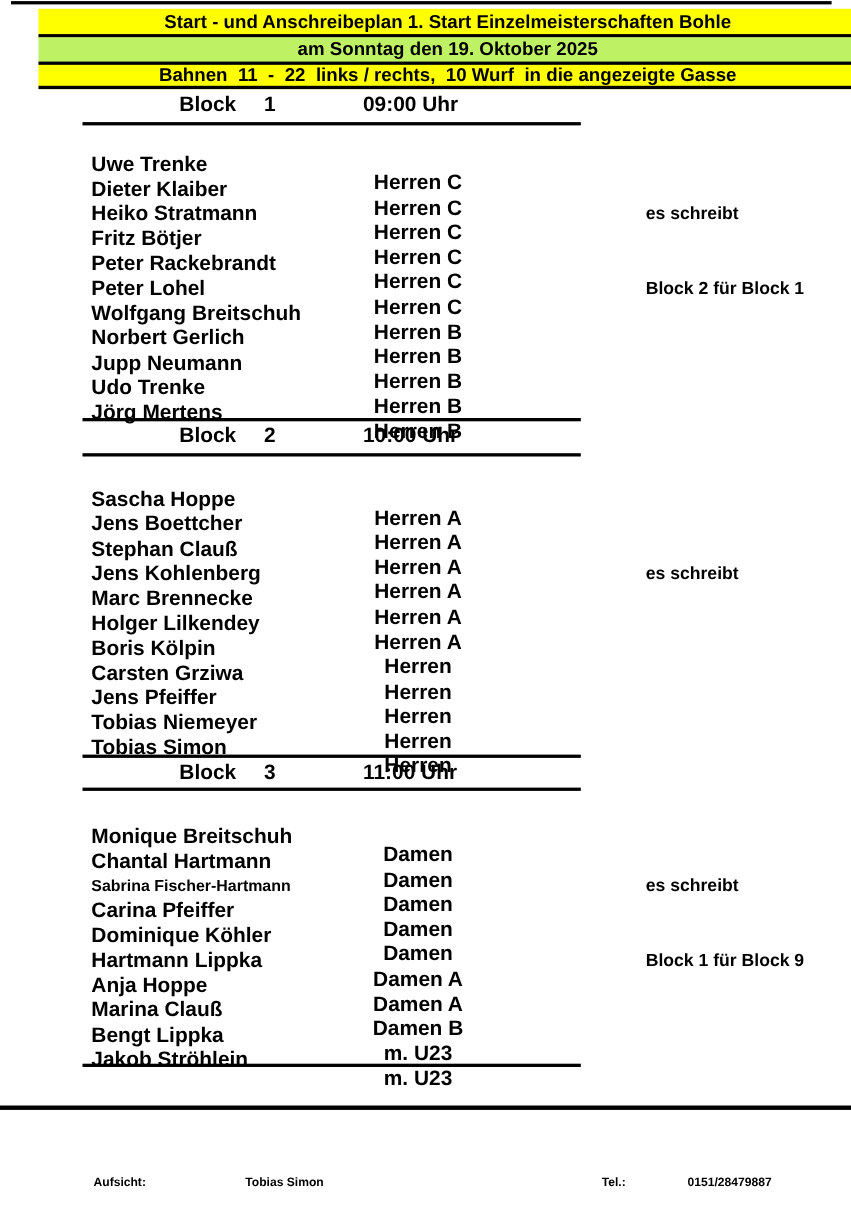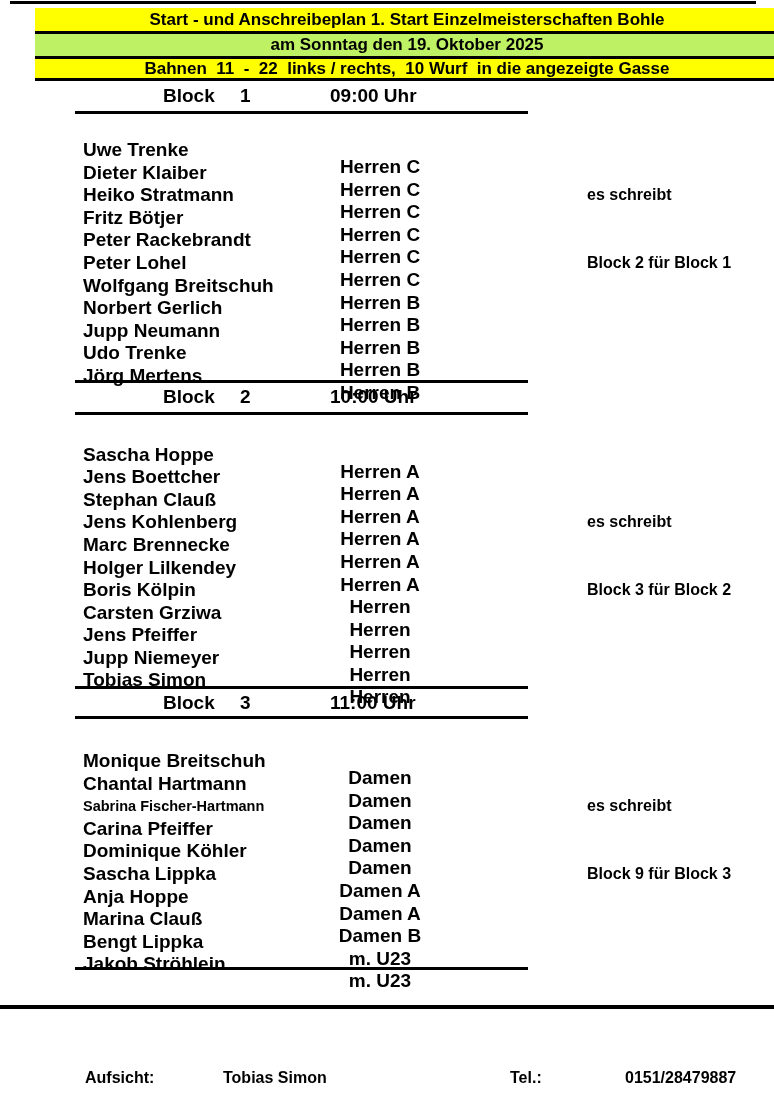--- a/index.html
+++ b/index.html
@@ -33,25 +33,25 @@
   .rows-0{padding:8px 0 9px;}
   .rows-1{padding:12px 0 11px;}
   .rows-2{padding:14px 0 8px;}
   .row{display:grid;grid-template-columns:225px 160px 1fr;height:22.6px;align-items:center;}
   .cell-name{padding-left:8px;font-size:19px;white-space:nowrap;}
   .cell-name.small{font-size:14.5px;}
   .cell-cat{text-align:center;font-size:19px;white-space:nowrap;margin-top:34px;}
   .cell-note{padding-left:127px;font-size:16px;white-space:nowrap;}
 
   .page-rule{position:absolute;left:0;top:1005px;width:774px;height:4px;background:#000;}
-  .footer{position:absolute;left:0;top:1069px;width:774px;height:22px;font-size:16px;}
+  .footer{position:absolute;left:0;top:1069px;width:774px;height:22px;font-size:11px;}
   .footer span{position:absolute;top:0;white-space:nowrap;}
   .f-aufsicht{left:85px}
   .f-name{left:223px}
-  .f-tel{left:510px}
+  .f-tel{left:547px}
   .f-phone{left:625px}
 </style>
 </head>
 <body>
 
 <div id="page">
 
   <div class="top-rule"></div>
 
   <div class="banner">
@@ -160,34 +160,33 @@
           <span class="cell-note"></span>
         </div>
         <div class="row">
           <span class="cell-name">Holger Lilkendey</span>
           <span class="cell-cat">Herren A</span>
           <span class="cell-note"></span>
         </div>
         <div class="row">
           <span class="cell-name">Boris Kölpin</span>
           <span class="cell-cat">Herren</span>
-          <span class="cell-note">Block 3 für Block 2</span>
         </div>
         <div class="row">
           <span class="cell-name">Carsten Grziwa</span>
           <span class="cell-cat">Herren</span>
           <span class="cell-note"></span>
         </div>
         <div class="row">
           <span class="cell-name">Jens Pfeiffer</span>
           <span class="cell-cat">Herren</span>
           <span class="cell-note"></span>
         </div>
         <div class="row">
-          <span class="cell-name">Jupp Niemeyer</span>
+          <span class="cell-name">Tobias Niemeyer</span>
           <span class="cell-cat">Herren</span>
           <span class="cell-note"></span>
         </div>
         <div class="row">
           <span class="cell-name">Tobias Simon</span>
           <span class="cell-cat">Herren</span>
           <span class="cell-note"></span>
         </div>
       </div>
 
@@ -218,23 +217,23 @@
           <span class="cell-name">Carina Pfeiffer</span>
           <span class="cell-cat">Damen</span>
           <span class="cell-note"></span>
         </div>
         <div class="row">
           <span class="cell-name">Dominique Köhler</span>
           <span class="cell-cat">Damen</span>
           <span class="cell-note"></span>
         </div>
         <div class="row">
-          <span class="cell-name">Sascha Lippka</span>
+          <span class="cell-name">Hartmann Lippka</span>
           <span class="cell-cat">Damen A</span>
-          <span class="cell-note">Block 9 für Block 3</span>
+          <span class="cell-note">Block 1 für Block 9</span>
         </div>
         <div class="row">
           <span class="cell-name">Anja Hoppe</span>
           <span class="cell-cat">Damen A</span>
           <span class="cell-note"></span>
         </div>
         <div class="row">
           <span class="cell-name">Marina Clauß</span>
           <span class="cell-cat">Damen B</span>
           <span class="cell-note"></span>

